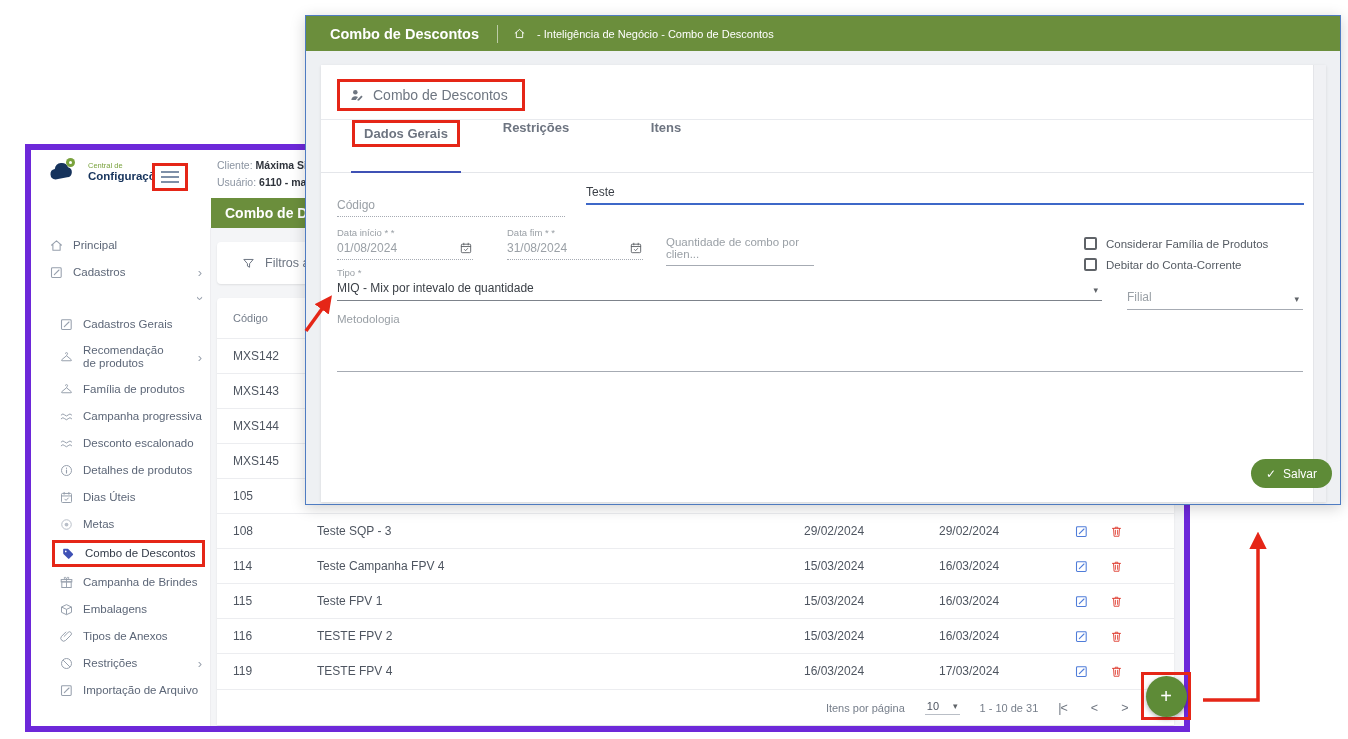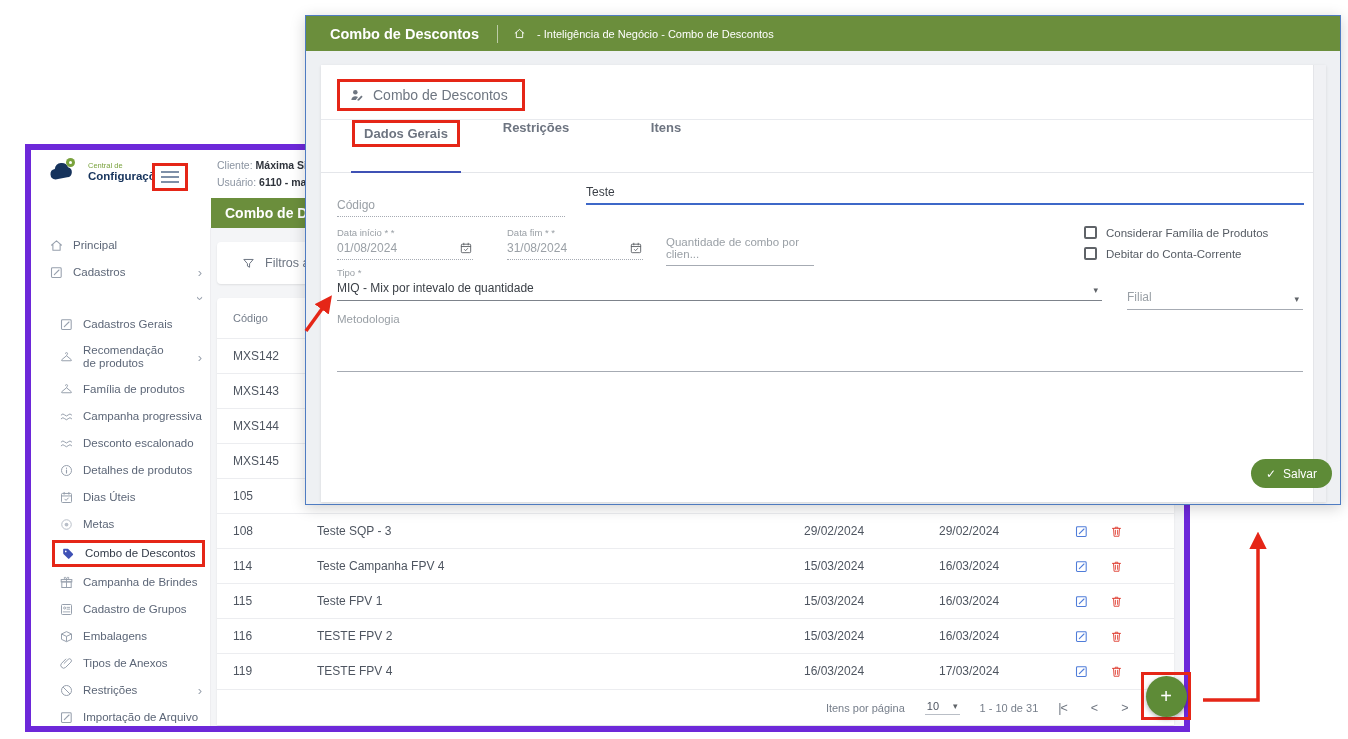--- a/index.html
+++ b/index.html
@@ -107,21 +107,21 @@
   .flabel.blue{font-size:10px;color:var(--blue);}
   .fval{font-size:12px;color:var(--ink);}
   .fval.dim{color:var(--gray);text-align:center;}
   .fph{font-size:11.5px;color:var(--gray);}
   .u-dot{border-bottom:1px dotted #a6abb3;}
   .u-solid{border-bottom:1px solid #a6abb3;margin-top:9px;}
   .u-dark{border-bottom:1px solid #7d838b;}
   .u-blue{border-bottom:2px solid var(--blue);}
   .frow{display:flex;align-items:flex-end;justify-content:space-between;}
   .cal-ic{width:14px;height:14px;color:#5f6368;cursor:pointer;}
-  .chk-row{display:flex;align-items:center;gap:9px;height:19px;}
+  .chk-row{display:flex;align-items:center;gap:9px;height:19px;margin-top:11px;}
   .chk{width:13px;height:13px;border:2px solid #5f6368;border-radius:2px;flex:none;cursor:pointer;}
   .chk-lbl{font-size:11.5px;color:#555b63;}
   .counter{font-size:9.5px;color:var(--gray);text-align:right;margin-top:4px;}
   .save-btn{position:absolute;right:8px;bottom:16px;height:29px;padding:0 15px;border:none;
     border-radius:15px;background:var(--btn);color:#fff;font-size:12px;display:flex;
     align-items:center;gap:7px;cursor:pointer;font-family:inherit;}
   .save-check{font-size:12px;}
 
   .arrows{position:absolute;inset:0;z-index:40;pointer-events:none;}
 </style>
@@ -301,26 +301,20 @@
         </span>
       </div>
       <div class="side-item sub">
         <svg class="sic">
             <use href="#i-gift"></use>
           </svg>
         <span class="slabel">Campanha de Brindes</span>
       </div>
       <div class="side-item sub">
         <svg class="sic">
-            <use href="#i-group"></use>
-          </svg>
-        <span class="slabel">Cadastro de Grupos</span>
-      </div>
-      <div class="side-item sub">
-        <svg class="sic">
             <use href="#i-box"></use>
           </svg>
         <span class="slabel">Embalagens</span>
       </div>
       <div class="side-item sub">
         <svg class="sic">
             <use href="#i-clip"></use>
           </svg>
         <span class="slabel">Tipos de Anexos</span>
       </div>

